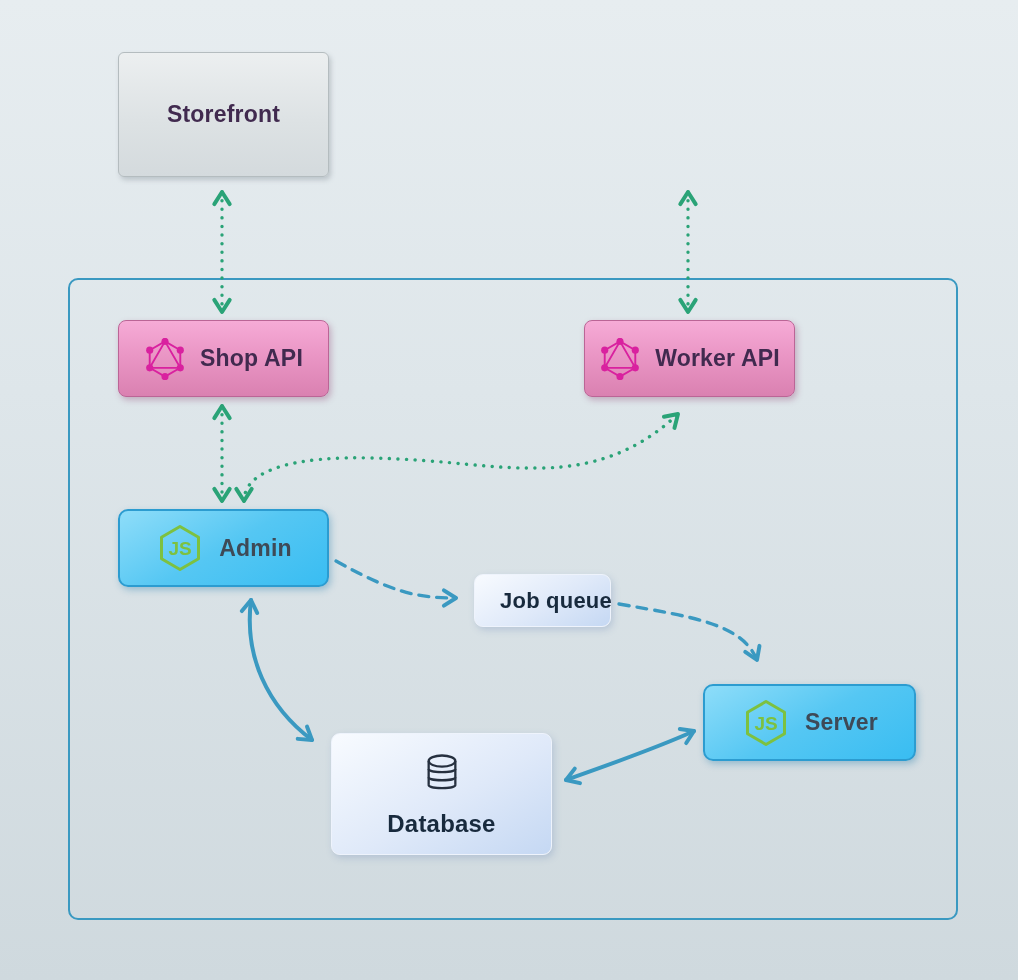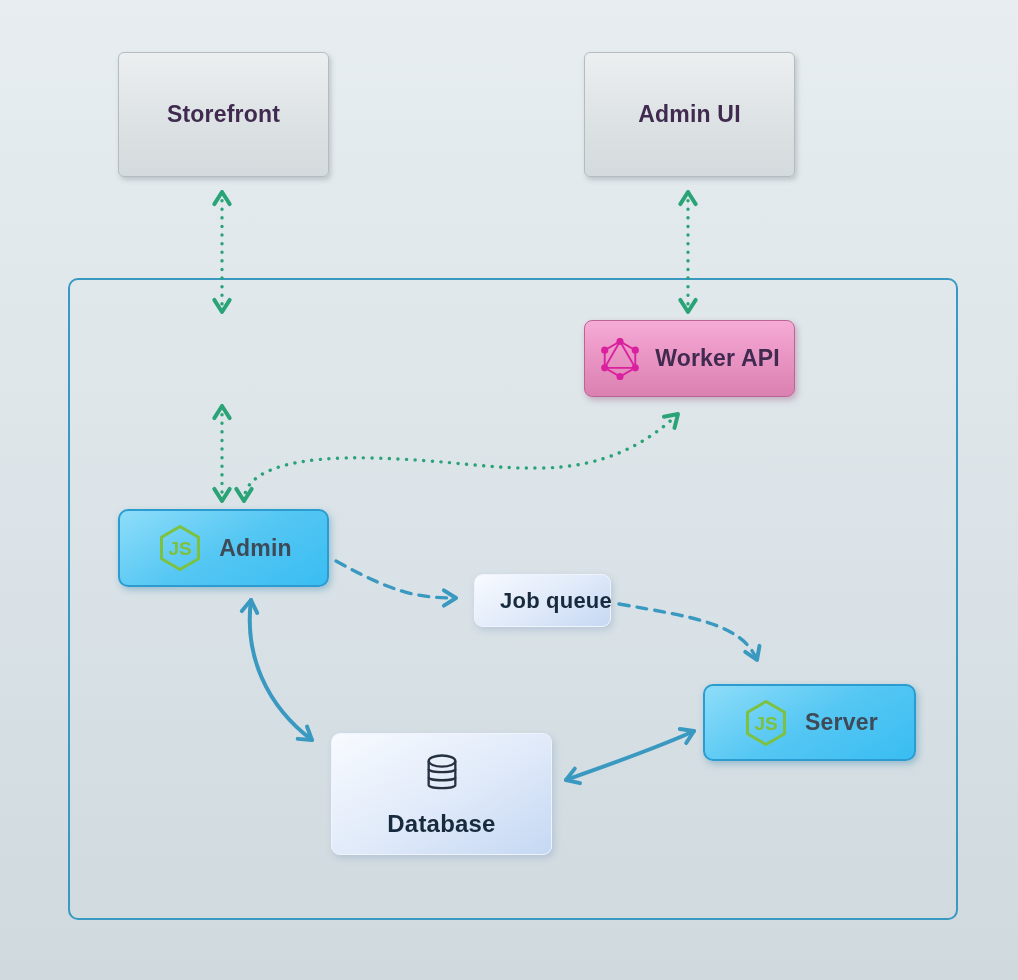--- a/index.html
+++ b/index.html
@@ -84,24 +84,40 @@
     <path class="b-dash" d="M619 604 C694 617 742 624 757 660" marker-end="url(#mb)"></path>
 
     <path class="b-solid" d="M251 600 C244 656 267 706 312 740" marker-start="url(#mb)" marker-end="url(#mb)"></path>
     <path class="b-solid" d="M566 780 C616 762 657 748 694 731" marker-start="url(#mb)" marker-end="url(#mb)"></path>
   </svg>
 
   <div class="node gray n-storefront">
     <span class="label">Storefront</span>
   </div>
 
-  <div class="node gray n-adminui">
-    <span class="label">Admin UI</span>
+
+  <div class="node pink n-shopapi">
+    <span class="icon">
+      <svg width="42" height="42" viewBox="0 0 100 100">
+        <g stroke="#d9219f" stroke-width="4.5" fill="none">
+          <polygon points="50,8 86.4,29 86.4,71 50,92 13.6,71 13.6,29"></polygon>
+          <polygon points="50,8 86.4,71 13.6,71"></polygon>
+        </g>
+        <g fill="#d9219f">
+          <circle cx="50" cy="8" r="8.5"></circle>
+            <circle cx="86.4" cy="29" r="8.5"></circle>
+          <circle cx="86.4" cy="71" r="8.5"></circle>
+            <circle cx="50" cy="92" r="8.5"></circle>
+          <circle cx="13.6" cy="71" r="8.5"></circle>
+            <circle cx="13.6" cy="29" r="8.5"></circle>
+        </g>
+      </svg>
+    </span>
+    <span class="label">Shop API</span>
   </div>
-
 
   <div class="node pink n-adminapi">
     <span class="icon">
       <svg width="42" height="42" viewBox="0 0 100 100">
         <g stroke="#d9219f" stroke-width="4.5" fill="none">
           <polygon points="50,8 86.4,29 86.4,71 50,92 13.6,71 13.6,29"></polygon>
           <polygon points="50,8 86.4,71 13.6,71"></polygon>
         </g>
         <g fill="#d9219f">
           <circle cx="50" cy="8" r="8.5"></circle>

